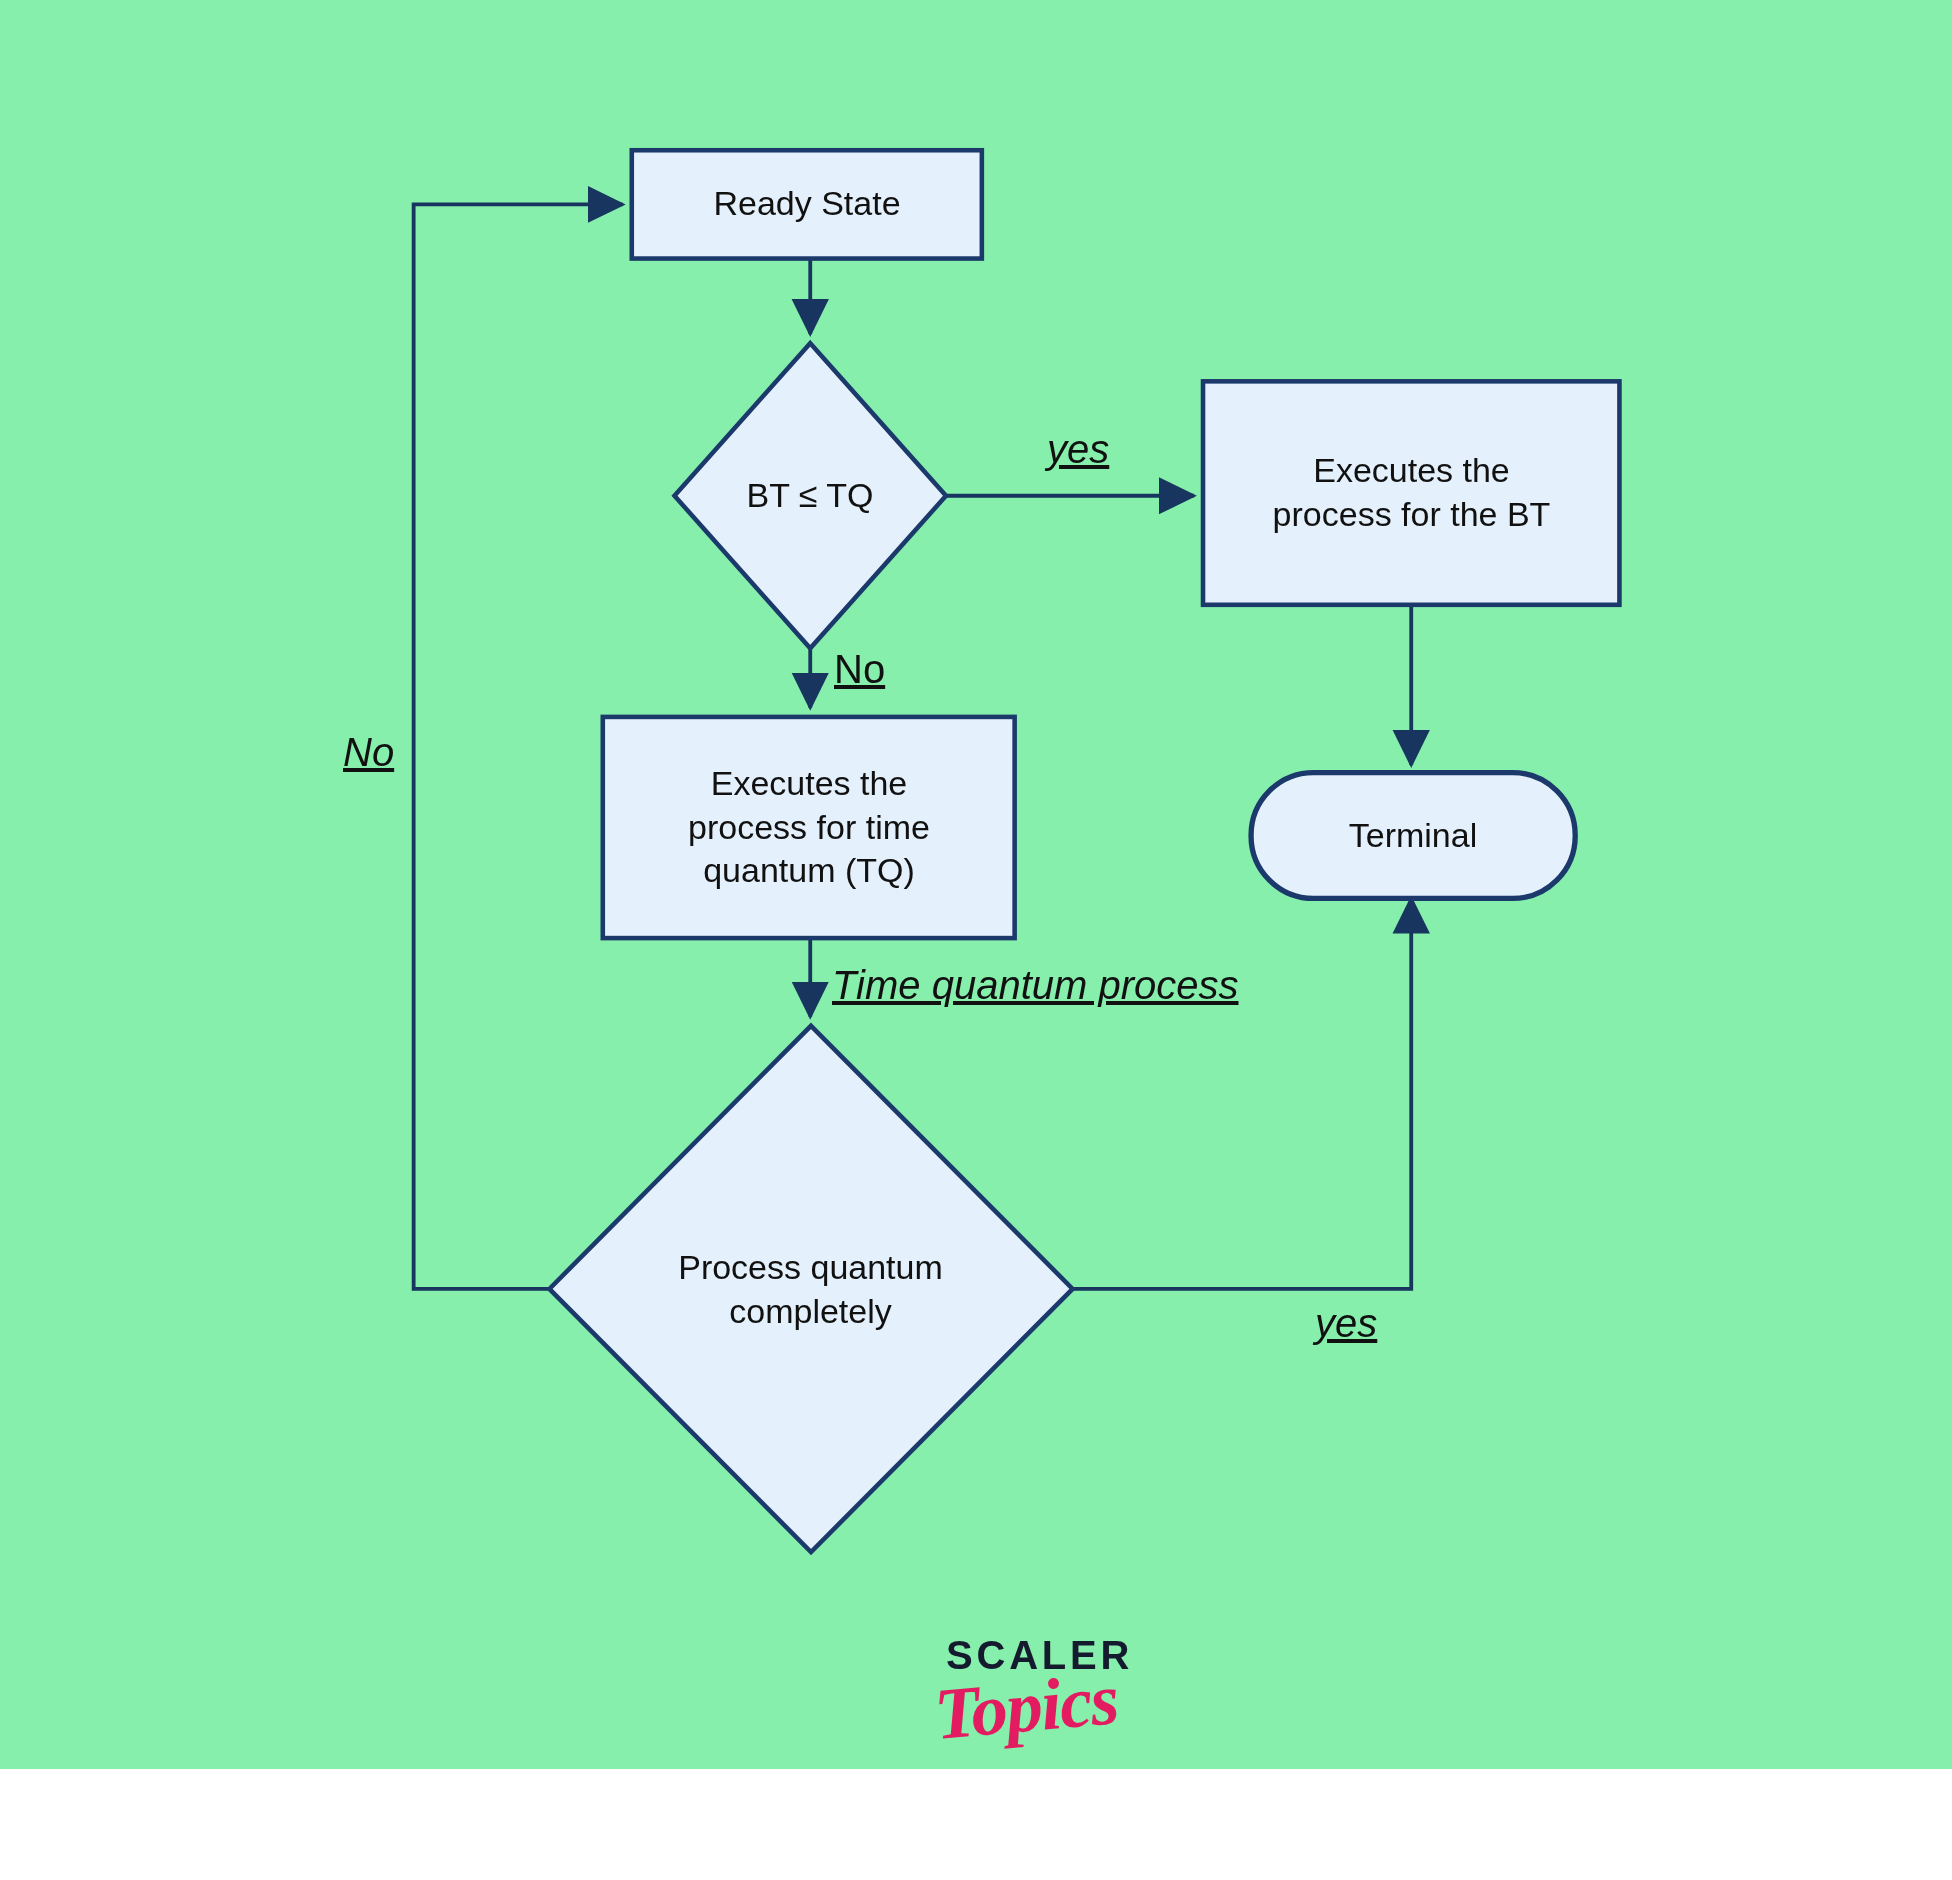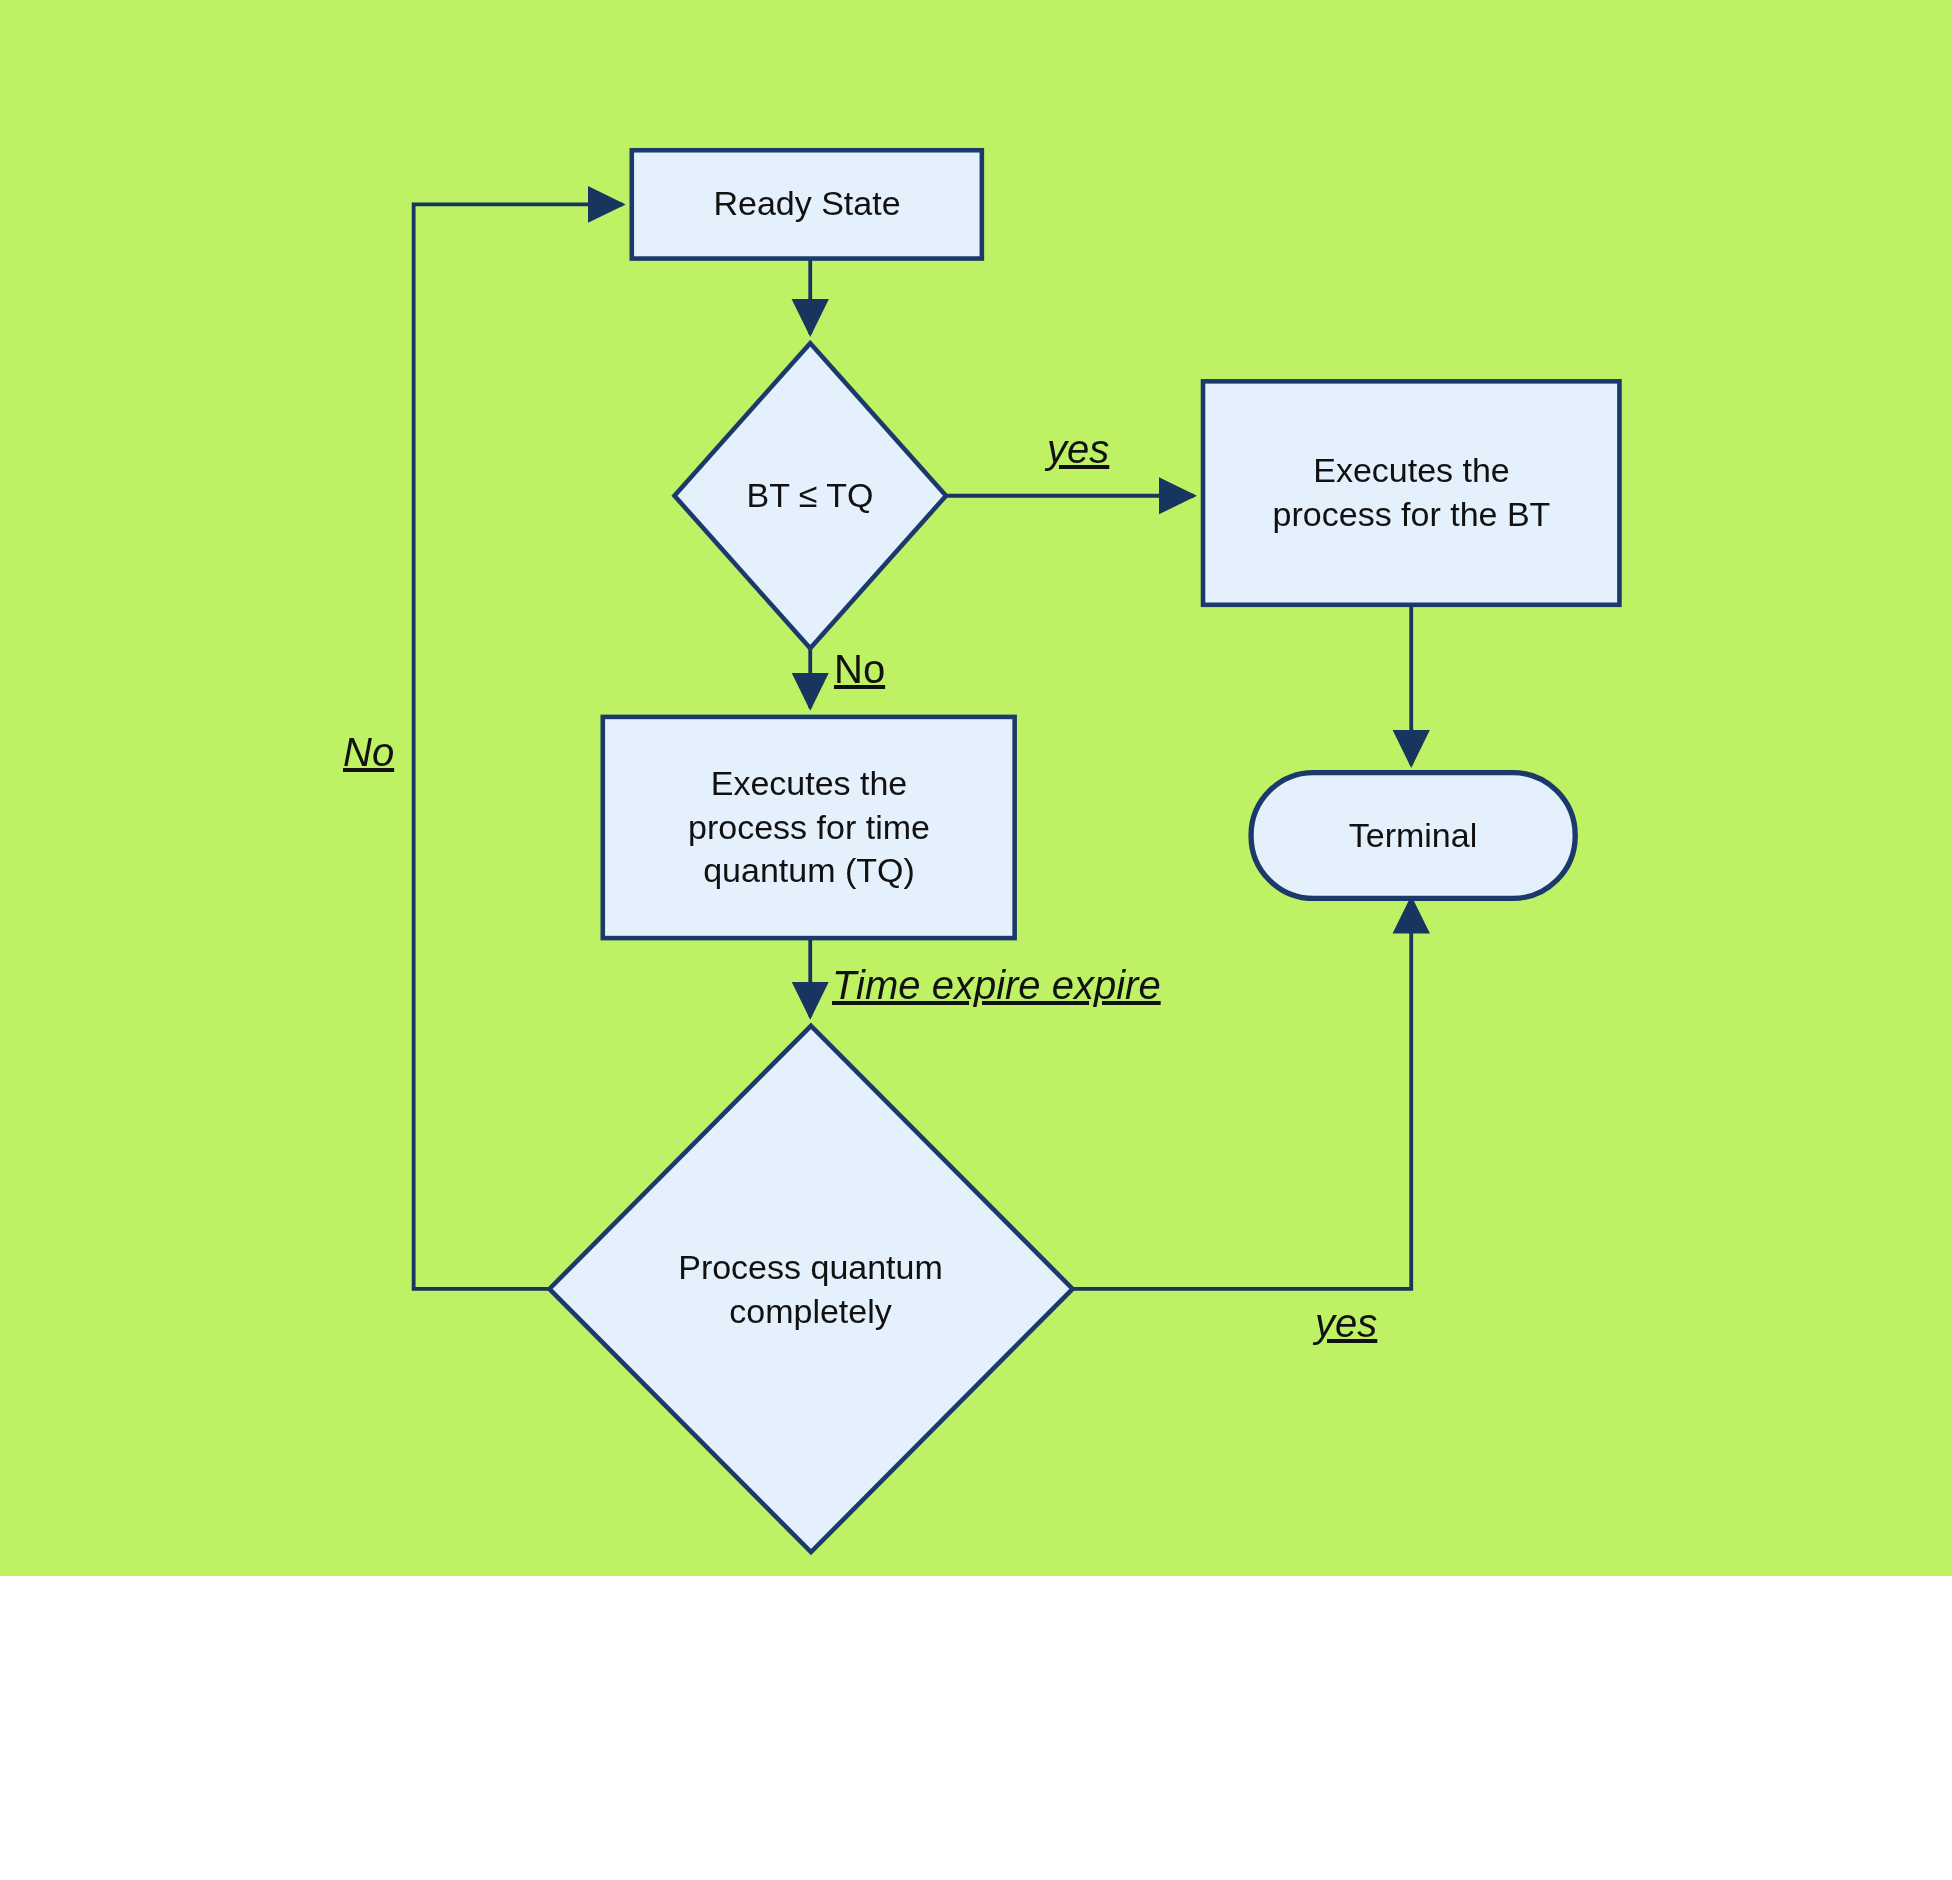--- a/index.html
+++ b/index.html
@@ -7,22 +7,22 @@
     margin: 0;
     padding: 0;
     background: #ffffff;
   }
   body {
     font-family: "Liberation Sans", sans-serif;
   }
   #canvas {
     position: relative;
     width: 1953px;
-    height: 1576px;
-    background: #bef264;
+    height: 1769px;
+    background: #86efac;
     overflow: hidden;
   }
   #flow-svg {
     position: absolute;
     left: 0;
     top: 0;
     width: 1953px;
     height: 1880px;
   }
   .node-label {
@@ -141,21 +141,21 @@
 
   <div class="node-label" style="left:597px; top:1221px; width:427px; height:137px;">Process quantum
 completely</div>
 
   <div class="edge-label italic" style="left:1047px; top:427px;">yes</div>
 
   <div class="edge-label upright" style="left:834px; top:647px;">No</div>
 
   <div class="edge-label italic" style="left:343px; top:730px;">No</div>
 
-  <div class="edge-label italic" style="left:832px; top:963px;">Time expire expire</div>
+  <div class="edge-label italic" style="left:832px; top:963px;">Time quantum process</div>
 
   <div class="edge-label italic" style="left:1315px; top:1301px;">yes</div>
 
   <div id="logo">
     <span id="logo-scaler">SCALER</span>
     <span id="logo-topics">Topics</span>
   </div>
 
 </div>
 

